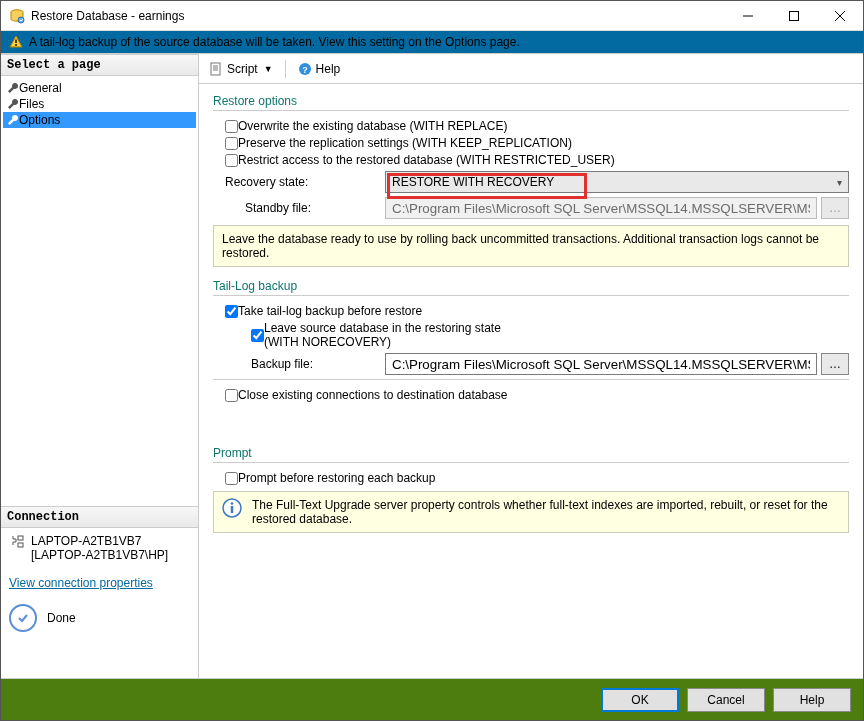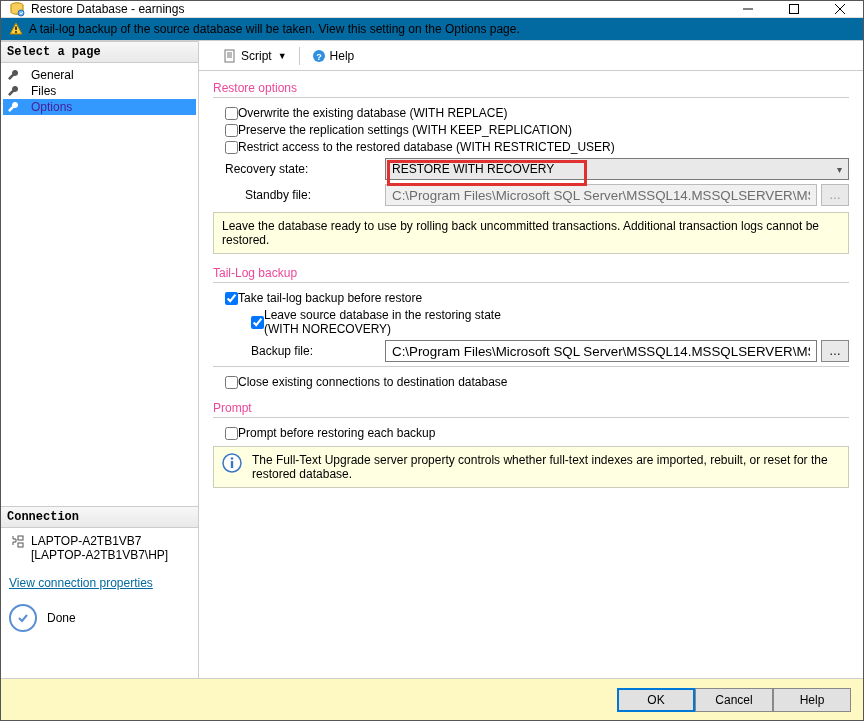--- a/index.html
+++ b/index.html
@@ -1,62 +1,62 @@
 <!DOCTYPE html>
 <html><head>
 <meta charset="utf-8">
 <style>
   *{box-sizing:border-box;margin:0;padding:0;}
   body{font-family:"Segoe UI",Tahoma,sans-serif;font-size:12px;color:#000;background:#fff;overflow:hidden;}
   .window{width:864px;height:721px;border:1px solid #555;display:flex;flex-direction:column;background:#fff;}
   
-  .titlebar{height:17px;display:flex;align-items:center;padding:0 0 0 8px;background:#fff;border-bottom:1px solid #ddd;}
+  .titlebar{height:30px;display:flex;align-items:center;padding:0 0 0 8px;background:#fff;border-bottom:1px solid #ddd;}
   .titlebar .tb-icon{width:16px;height:16px;margin-right:6px;}
   .titlebar .tb-title{flex:1;}
   .tb-btn{width:46px;height:30px;display:flex;align-items:center;justify-content:center;}
   
   .warnbar{background:#0369a1;border-bottom:1px solid #ccc;padding:4px 8px;display:flex;align-items:center;gap:6px;}
   
   .body{flex:1;display:flex;min-height:0;}
   .leftcol{width:198px;border-right:1px solid #ccc;display:flex;flex-direction:column;}
   .rightcol{flex:1;display:flex;flex-direction:column;min-width:0;}
   .section-hdr{background:linear-gradient(#f7f7f7,#e9e9e9);border-bottom:1px solid #ccc;border-top:1px solid #ccc;padding:3px 6px;font-weight:bold;font-family:Liberation Mono, monospace;}
   .leftcol .nav{padding:4px 2px;}
-  .nav-item{display:flex;align-items:center;gap:12px;padding:1px 4px;cursor:default;}
-  .nav-item.sel{background:#3399ff;color:#4c1d95;}
+  .nav-item{display:flex;align-items:center;gap:0;padding:1px 4px;cursor:default;}
+  .nav-item.sel{background:#3399ff;color:#000000;}
   .spacer{flex:1;}
   .conn-body{padding:6px 8px;display:flex;gap:6px;}
   .link{color:#0369a1;text-decoration:underline;padding:8px;display:inline-block;}
   .progress-body{padding:6px 8px;display:flex;align-items:center;gap:10px;}
   .done-circle{width:28px;height:28px;border:2px solid #5a8fd6;border-radius:50%;display:flex;align-items:center;justify-content:center;}
   
-  .toolbar{height:30px;border-bottom:1px solid #ccc;display:flex;align-items:center;gap:4px;padding:0 20px;}
+  .toolbar{height:30px;border-bottom:1px solid #ccc;display:flex;align-items:center;gap:4px;padding:0 6px;}
   .toolbar .sep-v{width:1px;height:18px;background:#ccc;margin:0 4px;}
   .script-btn{display:flex;align-items:center;gap:4px;padding:2px 4px;}
   
   .content{flex:1;overflow:auto;padding:10px 14px;position:relative;}
-  .group-title{color:#ec4899;margin-bottom:2px;}
+  .group-title{color:#0f766e;margin-bottom:2px;}
   .group-line{border:none;border-top:1px solid #ccc;margin:2px 0 8px 0;}
   .row{display:flex;align-items:center;margin:3px 0;gap:0;}
   .chk{width:13px;height:13px;}
   .indent1{margin-left:12px;}
   .indent2{margin-left:38px;}
   .kv{display:flex;align-items:center;margin:4px 0 4px 12px;}
   .kv .lbl{width:160px;}
   .combo,.txt{flex:1;height:22px;border:1px solid #7a7a7a;background:#fff;padding:0 6px;min-width:0;}
   .combo{background:#e9e9e9;display:flex;align-items:center;justify-content:space-between;}
   .combo .arrow{font-size:10px;color:#555;}
   .txt.disabled{background:#f0f0f0;color:#6d6d6d;border-color:#bbb;}
   .dots-btn{width:28px;height:22px;border:1px solid #888;background:#e9e9e9;margin-left:4px;display:flex;align-items:center;justify-content:center;}
   .dots-btn.disabled{color:#999;border-color:#bbb;}
   .yellow-box{background:#ffffe1;border:1px solid #ccb;padding:6px 8px;margin:6px 0 12px 0;}
   .info-row{display:flex;gap:10px;align-items:flex-start;}
   .red-highlight{position:absolute;border:3px solid #e03030;pointer-events:none;}
   
-  .btnbar{height:42px;border-top:1px solid #ccc;display:flex;align-items:center;justify-content:flex-end;gap:0;padding:0 12px;background:#fef9c3;}
+  .btnbar{height:42px;border-top:1px solid #ccc;display:flex;align-items:center;justify-content:flex-end;gap:8px;padding:0 12px;background:#4d7c0f;}
   .btn{width:78px;height:24px;border:1px solid #888;background:#e1e1e1;display:flex;align-items:center;justify-content:center;}
   .btn.default{border:2px solid #0078d7;}
   svg{display:block;}
 </style>
 </head>
 <body>
 
 <div class="window">
 
   <div class="titlebar">
@@ -229,21 +229,21 @@
           <input class="txt" value="C:\Program Files\Microsoft SQL Server\MSSQL14.MSSQLSERVER\MSSQL" style="">
           <div class="dots-btn">…</div>
         </div>
 
         <hr class="group-line">
         <div class="row indent1">
           <input type="checkbox" class="chk" style="">
           <span>Close existing connections to destination database</span>
         </div>
 
-        <div class="group-title" style="margin-top:12px">Prompt</div>
+        <div class="group-title" style="margin-top:44px">Prompt</div>
         <hr class="group-line">
         <div class="row indent1">
           <input type="checkbox" class="chk" style="">
           <span>Prompt before restoring each backup</span>
         </div>
         <div class="yellow-box info-row">
           <span>
               <svg width="20" height="20">
                 <circle cx="10" cy="10" r="9" fill="#fff" stroke="#3b78c4" stroke-width="1.5"></circle>
                 <circle cx="10" cy="5.5" r="1.3" fill="#3b78c4"></circle>

